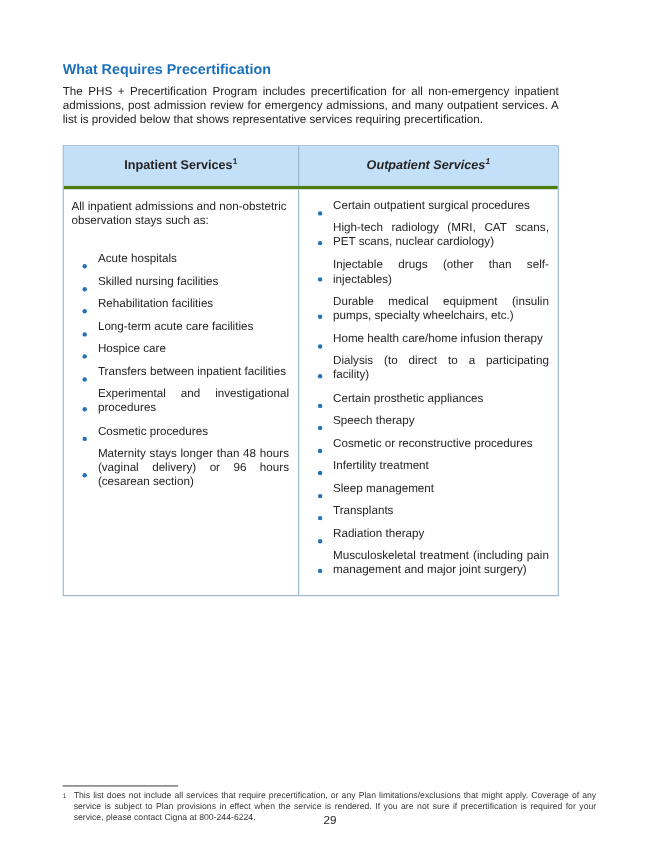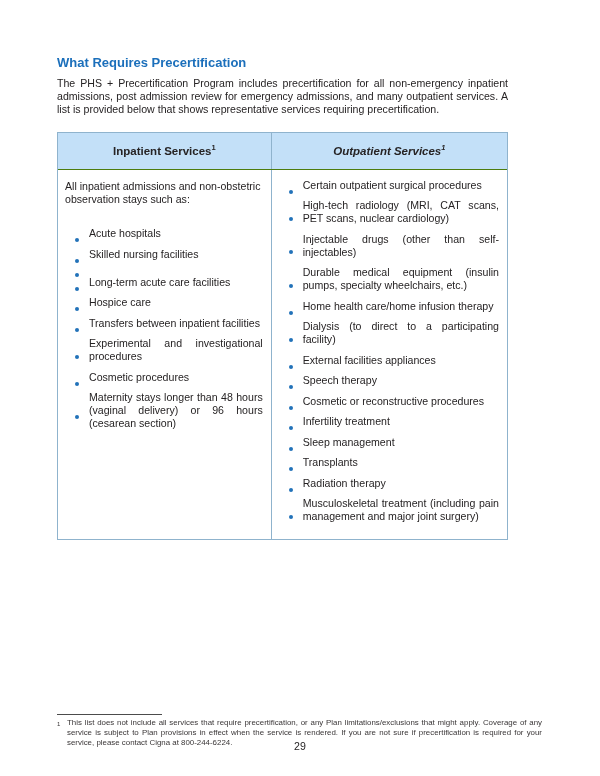--- a/index.html
+++ b/index.html
@@ -30,21 +30,21 @@
     font-size: 10.6px;
     line-height: 13.2px;
     text-align: justify;
   }
   
   .svc-table {
     margin-top: 15px;
     border: 1px solid #8fb3cd;
     width: 100%;
   }
-  .tbl-head { display: flex; background: #c3e0f8; border-bottom: 1px solid #4d7c0f; }
+  .tbl-head { display: flex; background: #c3e0f8; border-bottom: 3px solid #4d7c0f; }
   .th {
     padding: 12px 4px;
     font-weight: bold;
     font-size: 11.5px;
     text-align: center;
   }
   .th-left  { width: 47.6%; border-right: 1px solid #8fb3cd; }
   .th-right { width: 52.4%; font-style: italic; }
   .tbl-body { display: flex; min-height: 332px; }
   .td {
@@ -138,20 +138,21 @@
               <li>
                 <span class="bullet"></span>
                 <span class="li-text">Acute hospitals</span>
               </li>
               <li>
                 <span class="bullet"></span>
                 <span class="li-text">Skilled nursing facilities</span>
               </li>
               <li>
                 <span class="bullet"></span>
+                <span class="li-text">Rehabilitation facilities</span>
               </li>
               <li>
                 <span class="bullet"></span>
                 <span class="li-text">Long-term acute care facilities</span>
               </li>
               <li>
                 <span class="bullet"></span>
                 <span class="li-text">Hospice care</span>
               </li>
               <li>
@@ -193,21 +194,21 @@
               <li>
                 <span class="bullet"></span>
                 <span class="li-text">Home health care/home infusion therapy</span>
               </li>
               <li>
                 <span class="bullet"></span>
                 <span class="li-text">Dialysis (to direct to a participating facility)</span>
               </li>
               <li>
                 <span class="bullet"></span>
-                <span class="li-text">External facilities appliances</span>
+                <span class="li-text">Certain prosthetic appliances</span>
               </li>
               <li>
                 <span class="bullet"></span>
                 <span class="li-text">Speech therapy</span>
               </li>
               <li>
                 <span class="bullet"></span>
                 <span class="li-text">Cosmetic or reconstructive procedures</span>
               </li>
               <li>

